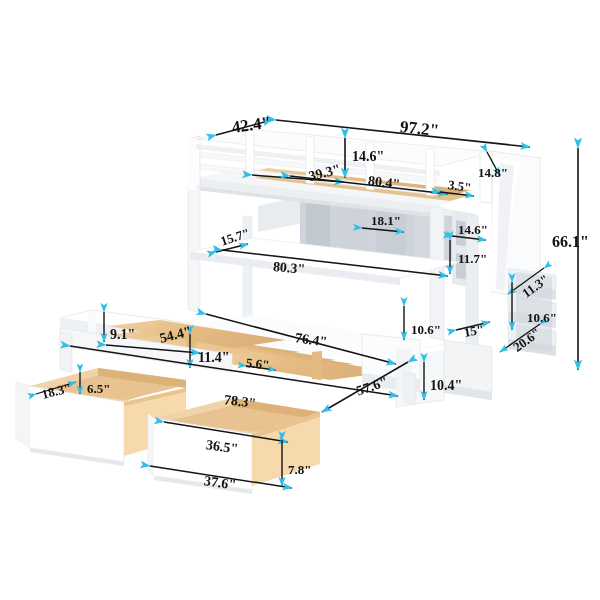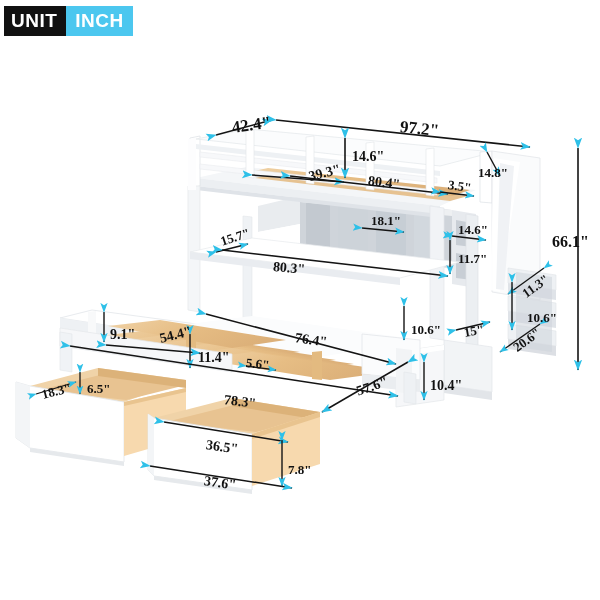--- a/index.html
+++ b/index.html
@@ -30,24 +30,20 @@
     font-family:"Liberation Serif", serif;
     font-weight:bold;color:#111111;white-space:nowrap;
     transform-origin:left center;
   }
 </style>
 </head>
 <body>
 
 <div id="stage">
 
-  <div id="unit-badge">
-    <span class="seg dark">UNIT</span>
-    <span class="seg accent">INCH</span>
-  </div>
 
   <svg class="layer" viewBox="0 0 600 600">
     <defs>
       <linearGradient id="woodG" x1="0" y1="0" x2="1" y2="0.3">
         <stop offset="0%" stop-color="#f0d2a6"></stop>
         <stop offset="50%" stop-color="#e6bd84"></stop>
         <stop offset="100%" stop-color="#dcb079"></stop>
       </linearGradient>
       <linearGradient id="whiteTop" x1="0" y1="0" x2="0.4" y2="1">
         <stop offset="0%" stop-color="#ffffff"></stop>

